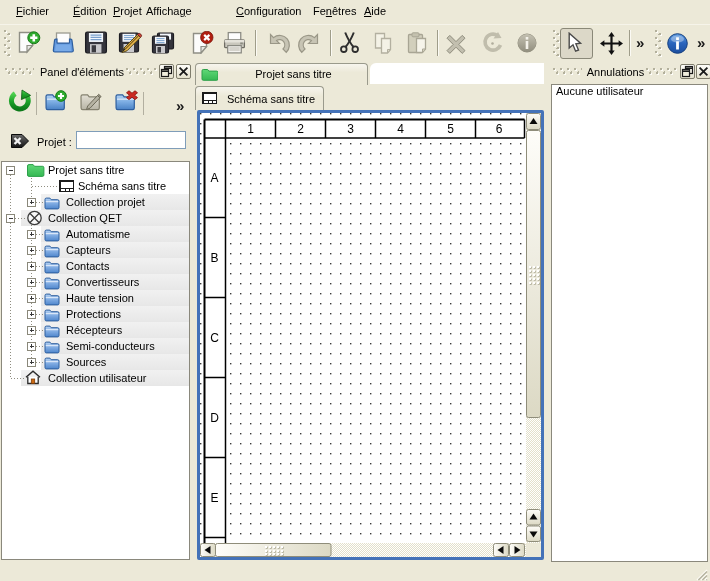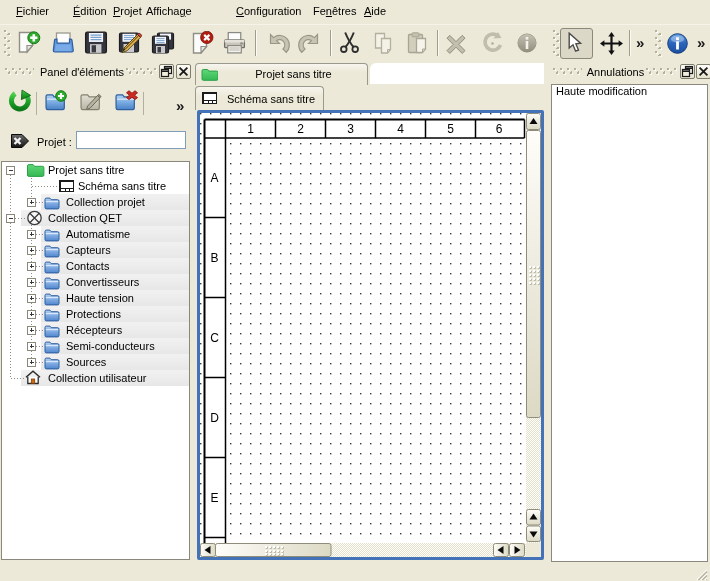--- a/index.html
+++ b/index.html
@@ -526,21 +526,21 @@
 <rect x="5.5" y="2.5" width="7" height="7" fill="none" stroke="#1a1a1a" stroke-width="1.2"></rect>
 <path d="M5.5 4.2 h7" stroke="#1a1a1a" stroke-width="1.6"></path>
 <rect x="2.5" y="5.5" width="7" height="7" fill="#f0eddc" stroke="#1a1a1a" stroke-width="1.2"></rect>
 <path d="M2.5 7.2 h7" stroke="#1a1a1a" stroke-width="1.6"></path>
 </svg>
 <div class="tbtn" style="left:696px;top:64px"></div>
 <svg class="ab" style="left:696px;top:64px" width="15" height="15" viewBox="0 0 15 15">
 <path d="M3.6 3.6 L11.4 11.4 M11.4 3.6 L3.6 11.4" stroke="#1a1a1a" stroke-width="1.8"></path>
 </svg>
 <div class="ab" style="left:551px;top:84px;width:157px;height:478px;background:#fff;border:1px solid #8a887c;box-sizing:border-box"></div>
-<div class="ab" style="left:556px;top:85px">Haute modification</div>
+<div class="ab" style="left:556px;top:85px">Aucune utilisateur</div>
 
 <svg class="ab" style="left:695px;top:568px" width="13" height="13" viewBox="0 0 13 13">
 <g stroke-width="1.4">
       <path d="M12 2 L2 12" stroke="#fdfcf6"></path>
       <path d="M12 3.4 L3.4 12" stroke="#b5b2a0"></path>
       <path d="M12 6 L6 12" stroke="#fdfcf6"></path>
       <path d="M12 7.4 L7.4 12" stroke="#b5b2a0"></path>
       <path d="M12 10 L10 12" stroke="#fdfcf6"></path>
       <path d="M12 11.4 L11.4 12" stroke="#b5b2a0"></path>
     </g>

